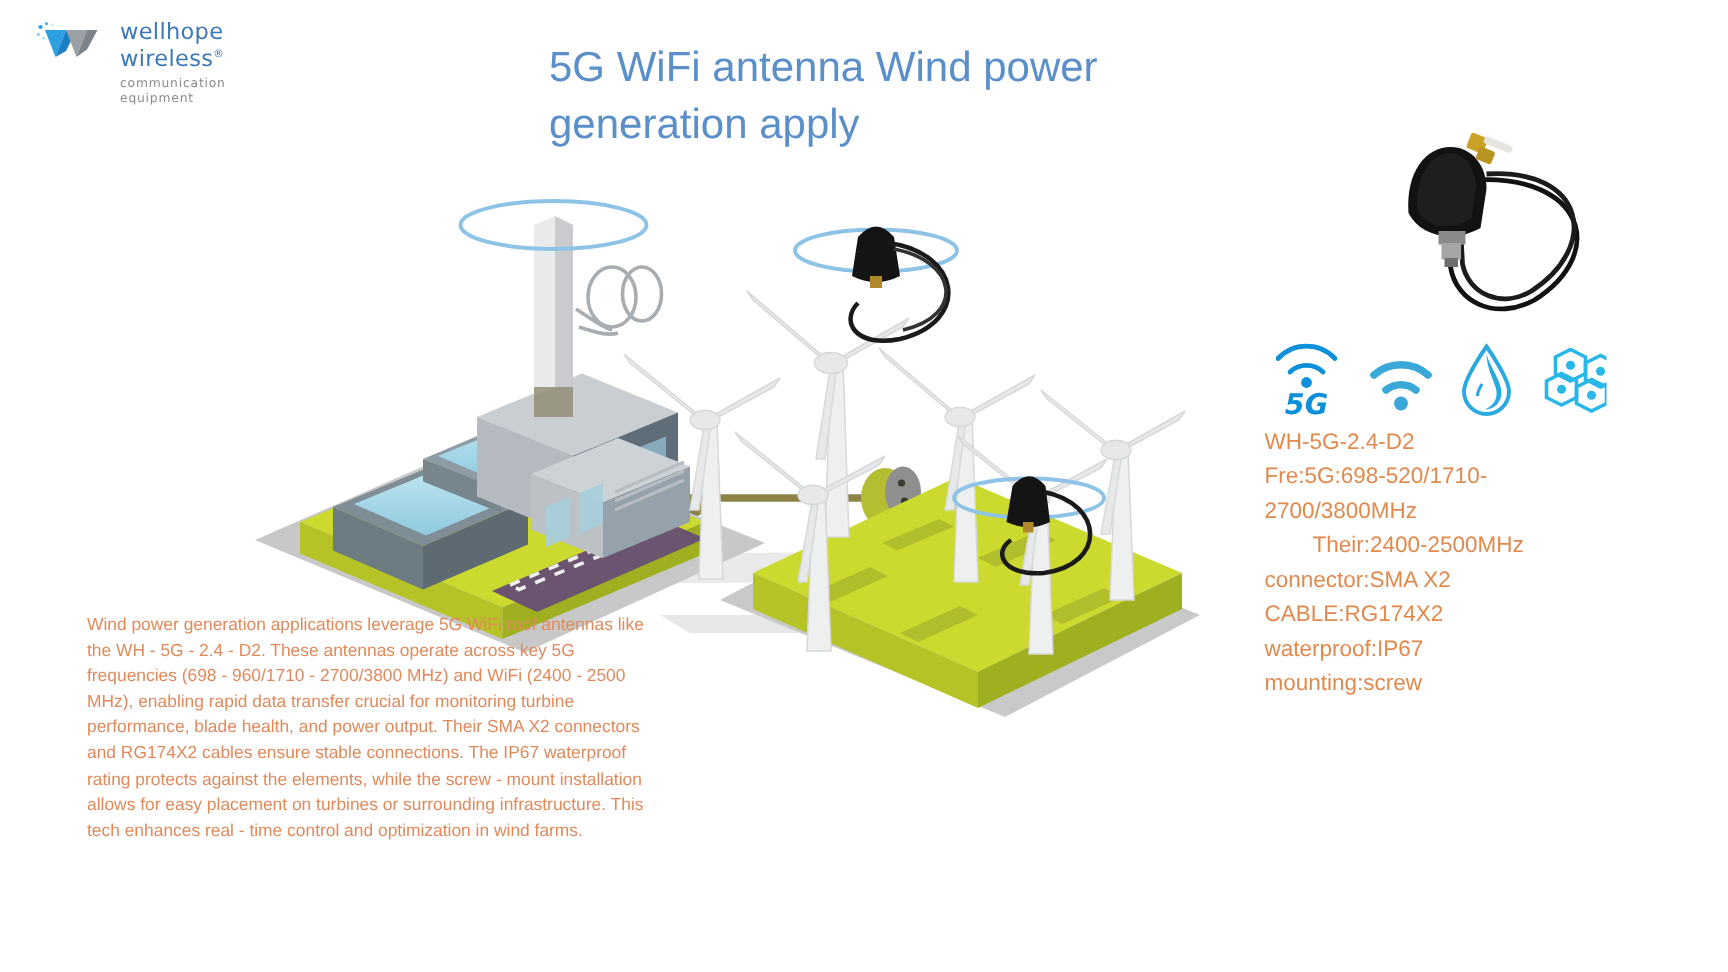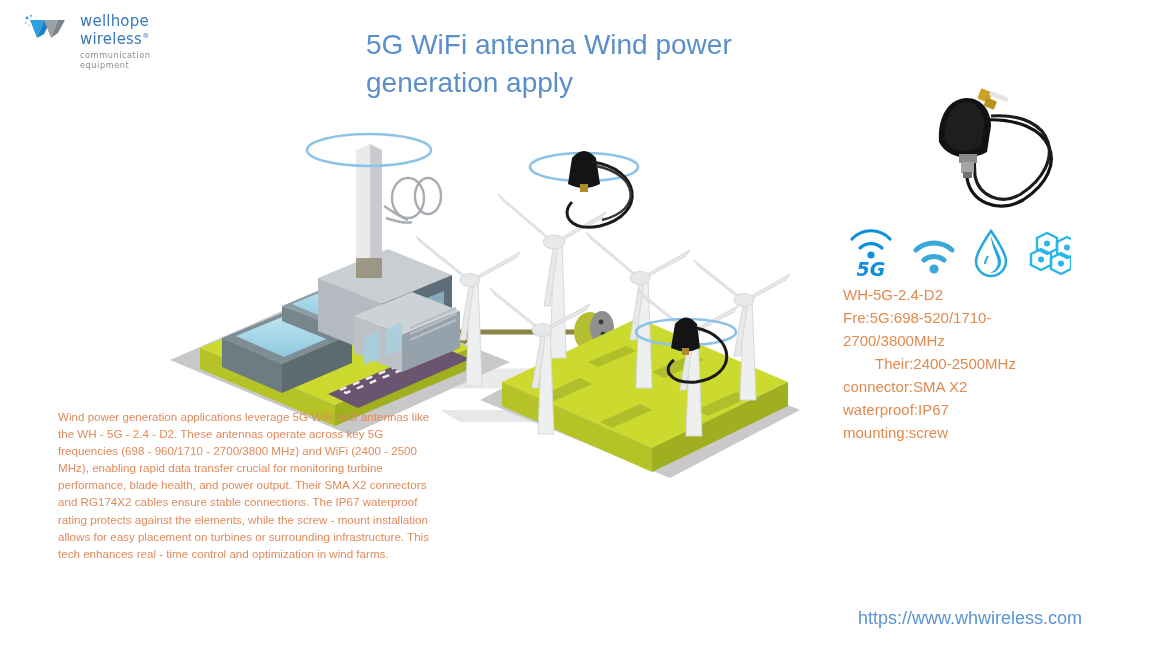--- a/index.html
+++ b/index.html
@@ -316,19 +316,19 @@
       </g>
     </svg>
   </div>
 
   <div class="specs">
     <div>WH-5G-2.4-D2</div>
     <div>Fre:5G:698-520/1710-</div>
     <div>2700/3800MHz</div>
     <div class="indent">Their:2400-2500MHz</div>
     <div>connector:SMA X2</div>
+    <div>CABLE:RG174X2</div>
     <div>waterproof:IP67</div>
     <div>mounting:screw</div>
   </div>
 
-  <a class="site-url" href="#" style="text-decoration:none;">https://www.whwireless.com</a>
 
 </div>
 
 </body></html>

